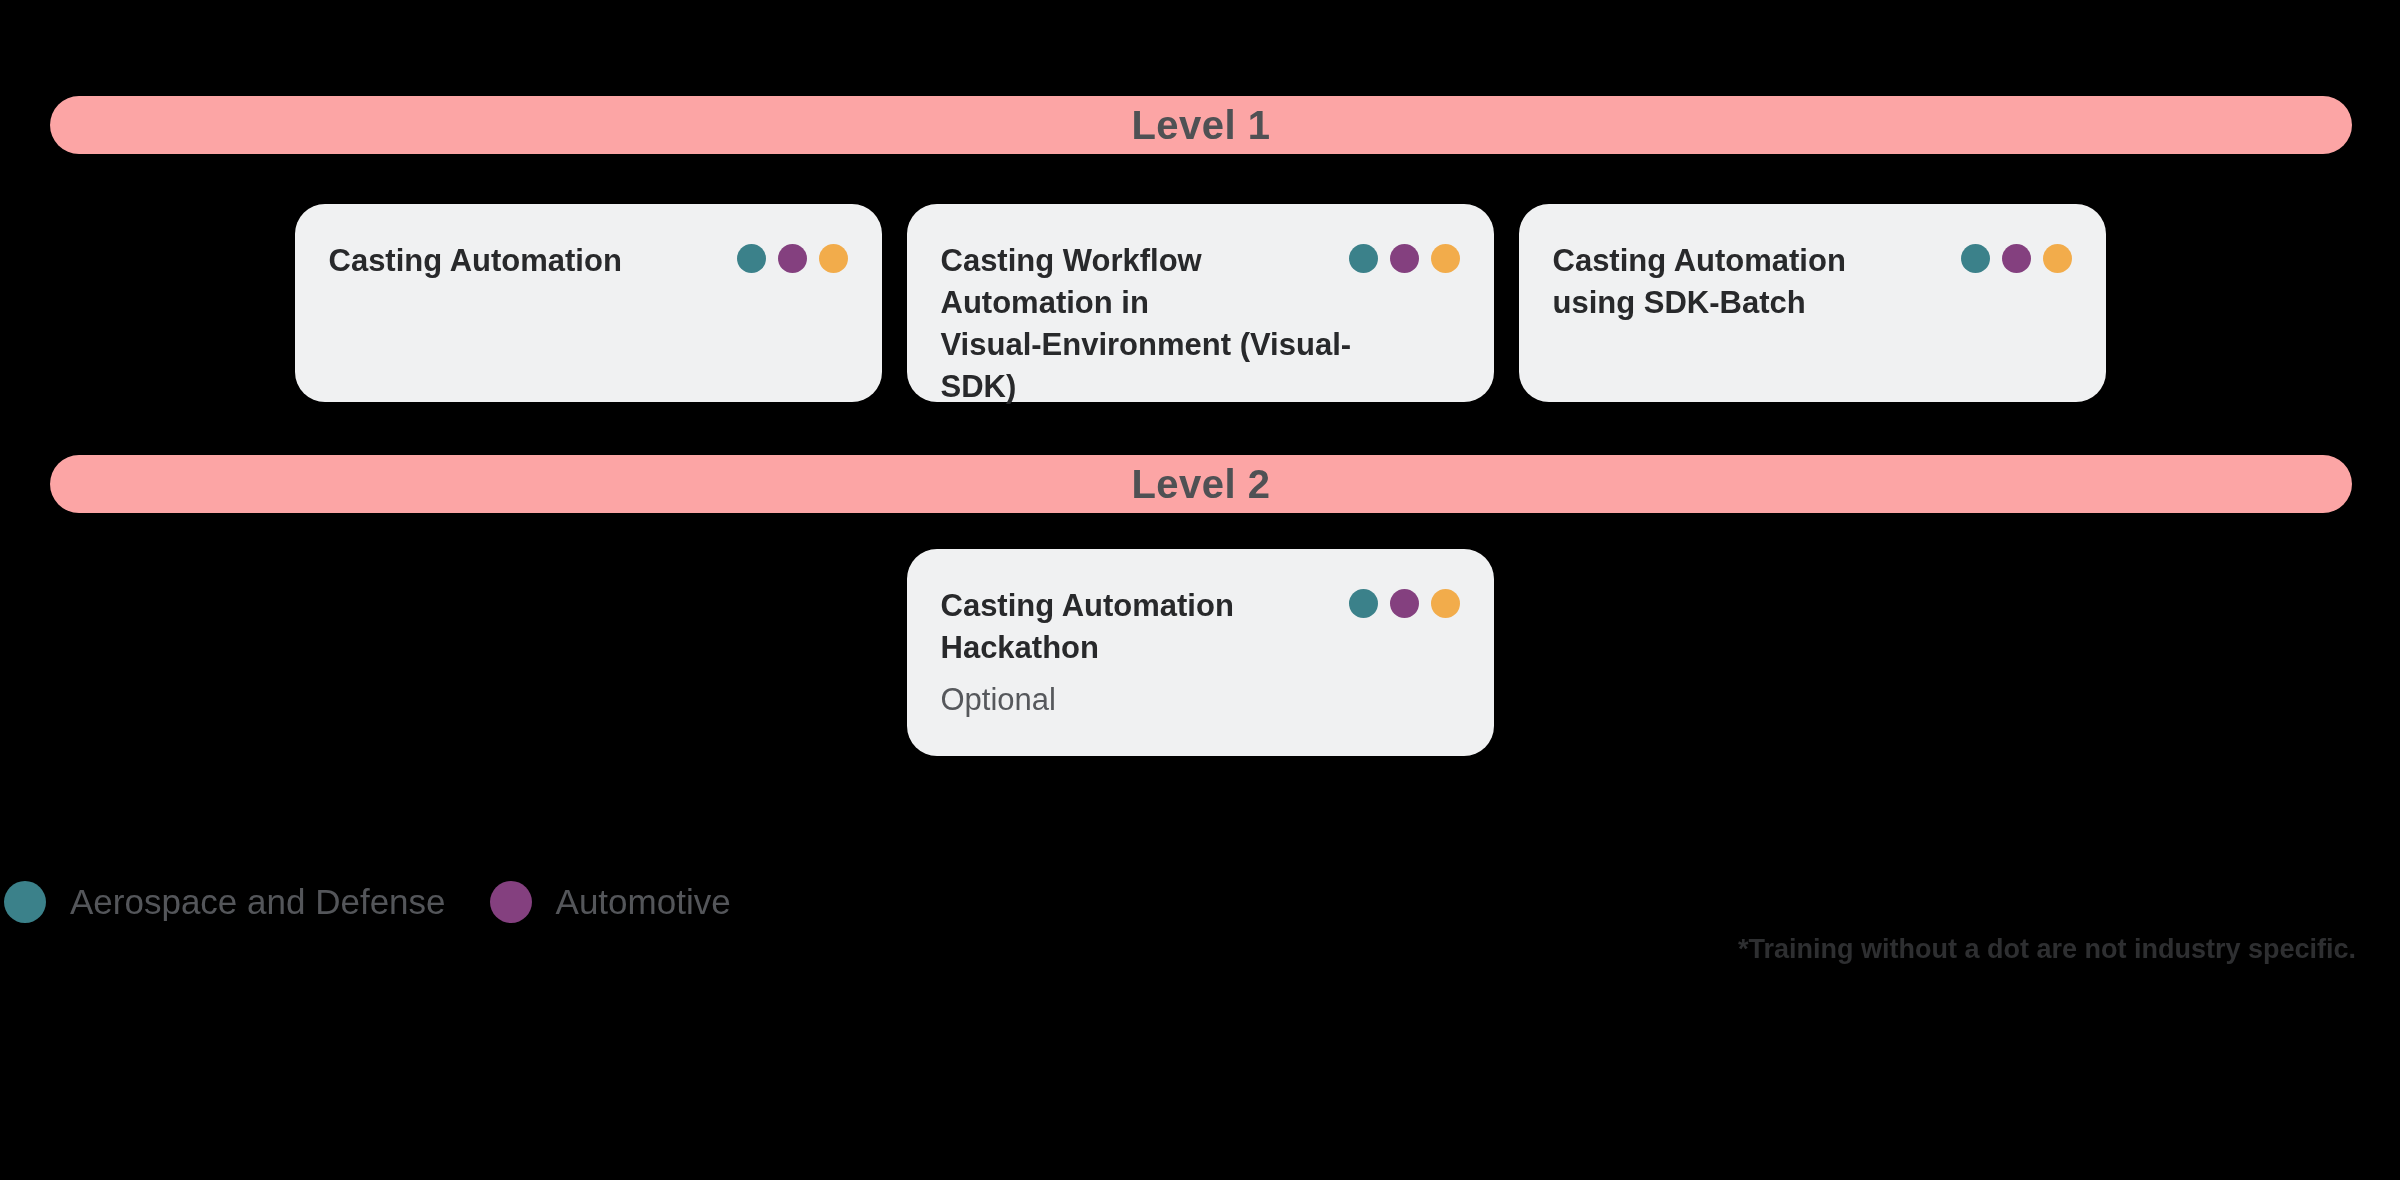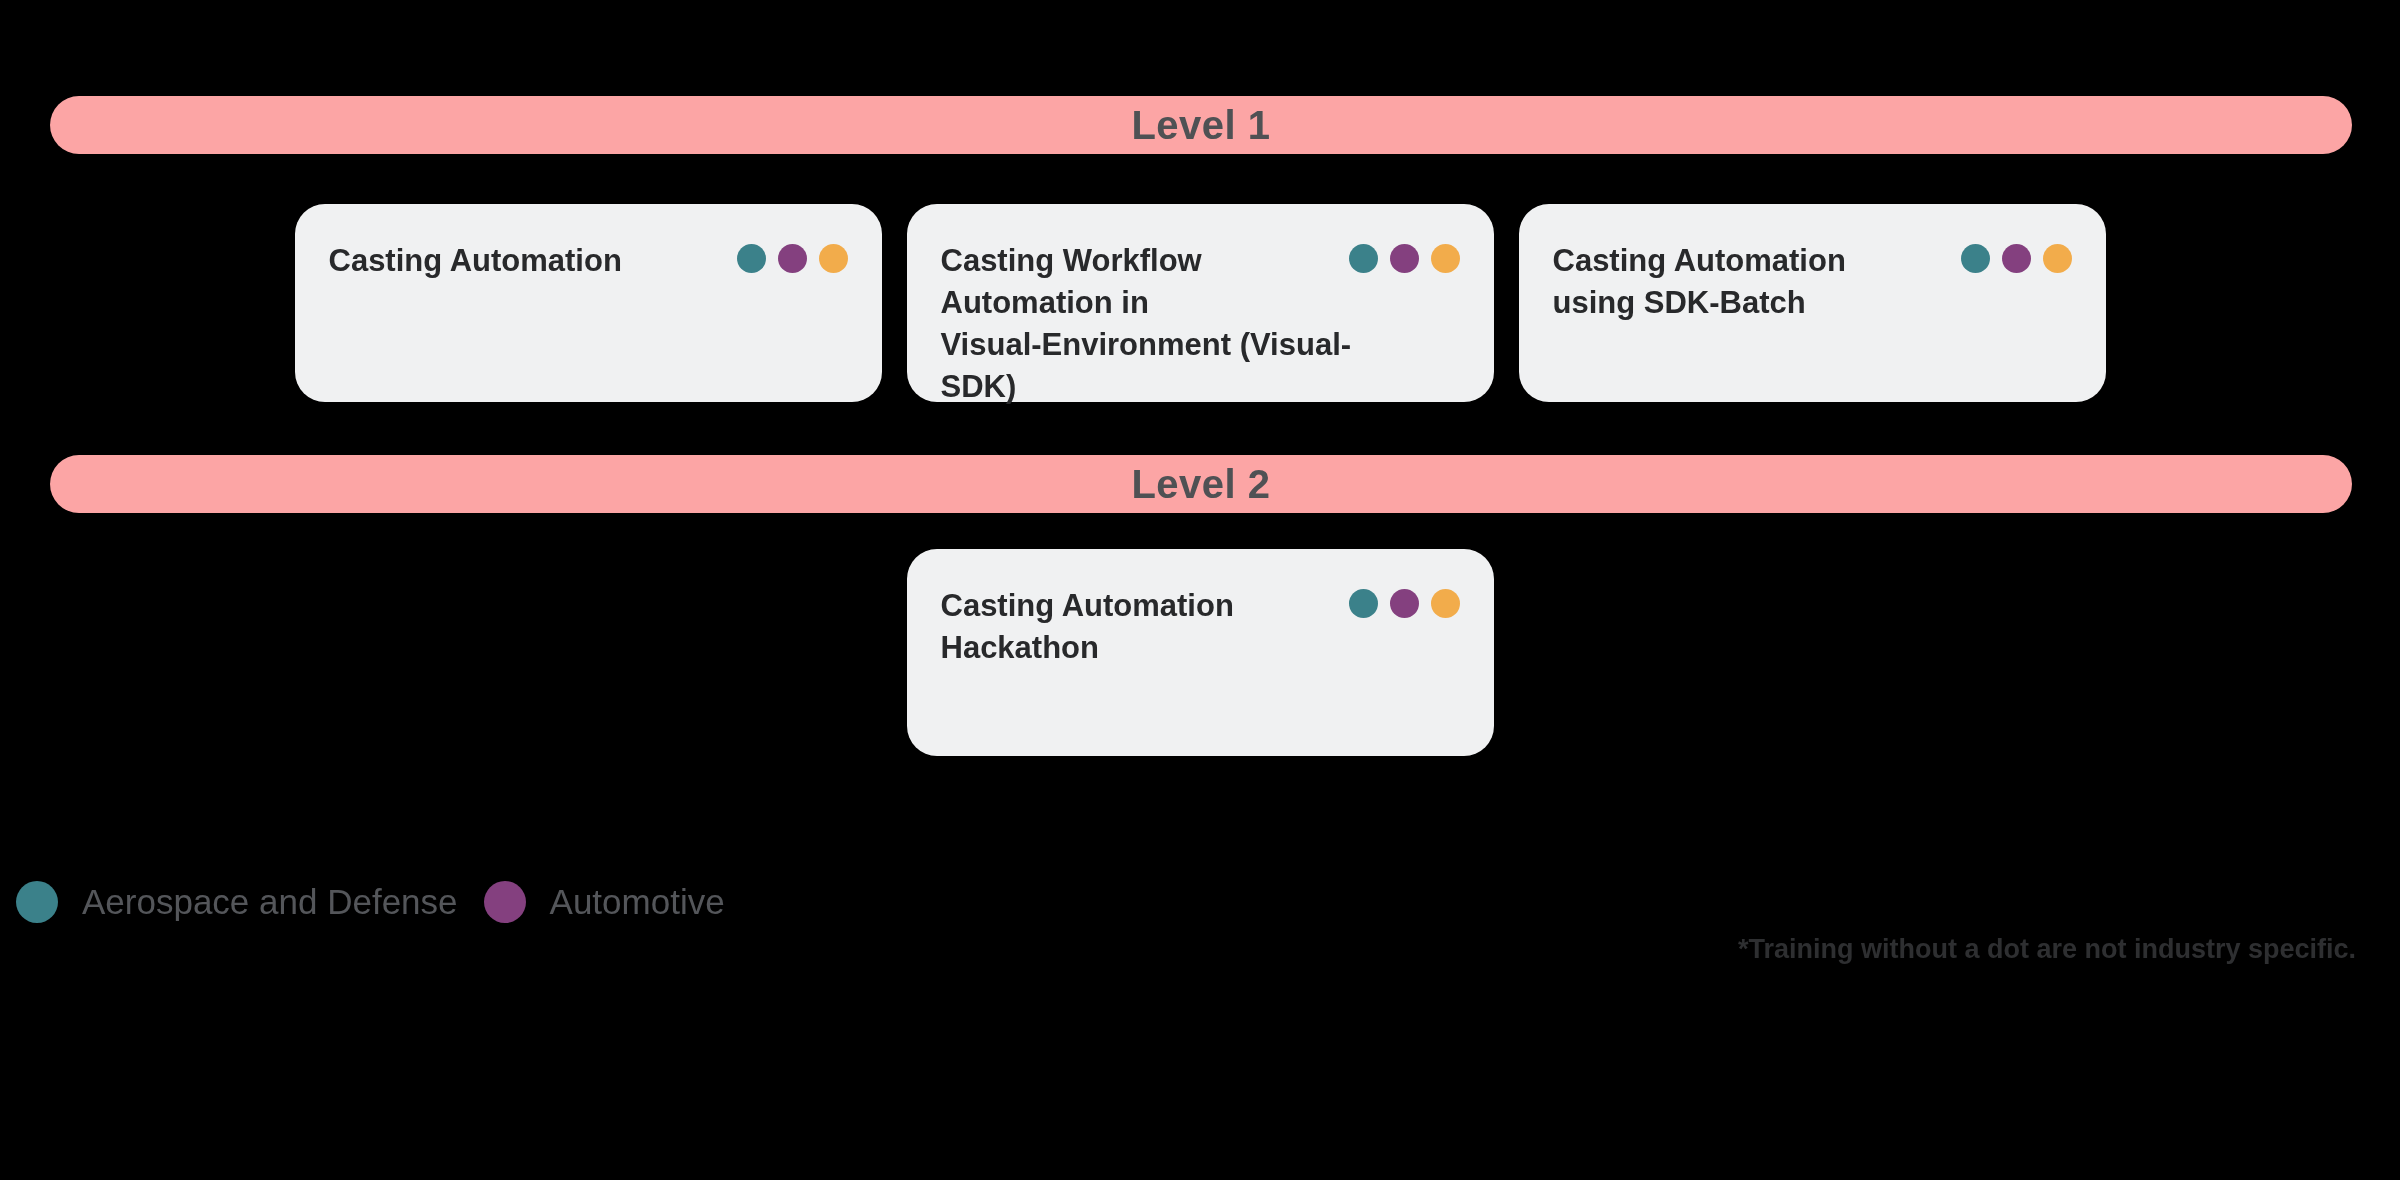--- a/index.html
+++ b/index.html
@@ -60,22 +60,22 @@
     top: 40px; right: 34px;
     display: flex; gap: 12px;
   }
   .dot {
     width: 29px; height: 29px;
     border-radius: 50%;
   }
 
   .legend {
     position: absolute;
-    left: 16px; top: 881px;
-    display: flex; align-items: center; gap: 26px;
+    left: 4px; top: 881px;
+    display: flex; align-items: center; gap: 44px;
   }
   .legend-item {
     display: flex; align-items: center; gap: 24px;
   }
   .legend-dot {
     width: 42px; height: 42px;
     border-radius: 50%;
   }
   .legend-label {
     font-size: 35px; color: #54565A;
@@ -131,20 +131,21 @@
 
 <div class="level-bar" id="level-bar-2">
   <span>Level 2</span>
 </div>
 
 <div class="cards-row" id="cards-row-2">
 
   <div class="card">
     <div class="card-title">Casting Automation
 Hackathon</div>
+    <div class="card-subtitle">Optional</div>
     <div class="dots">
       <span class="dot" style="background-color: rgb(59, 129, 138);"></span>
       <span class="dot" style="background-color: rgb(132, 64, 127);"></span>
       <span class="dot" style="background-color: rgb(242, 172, 75);"></span>
     </div>
   </div>
 
 </div>
 
 <div class="legend">

